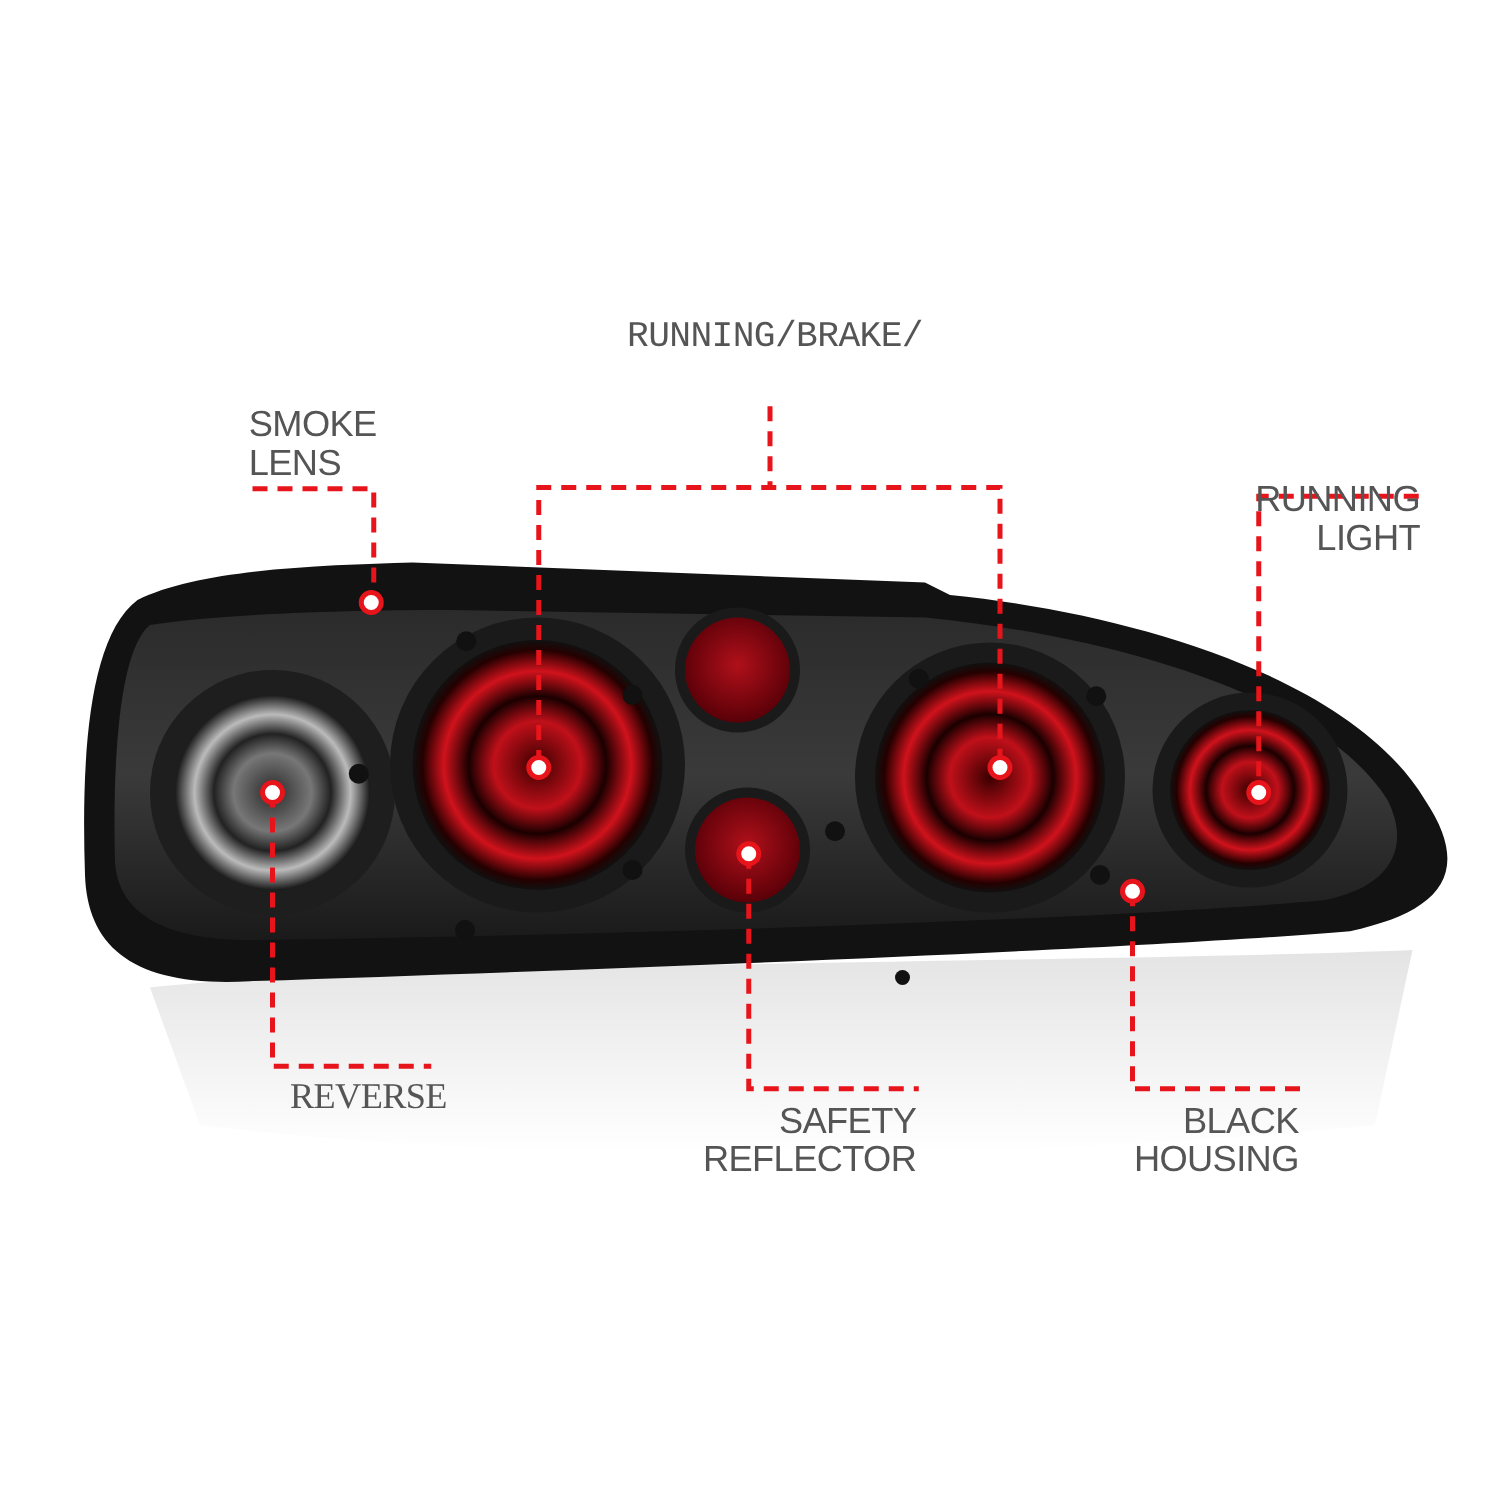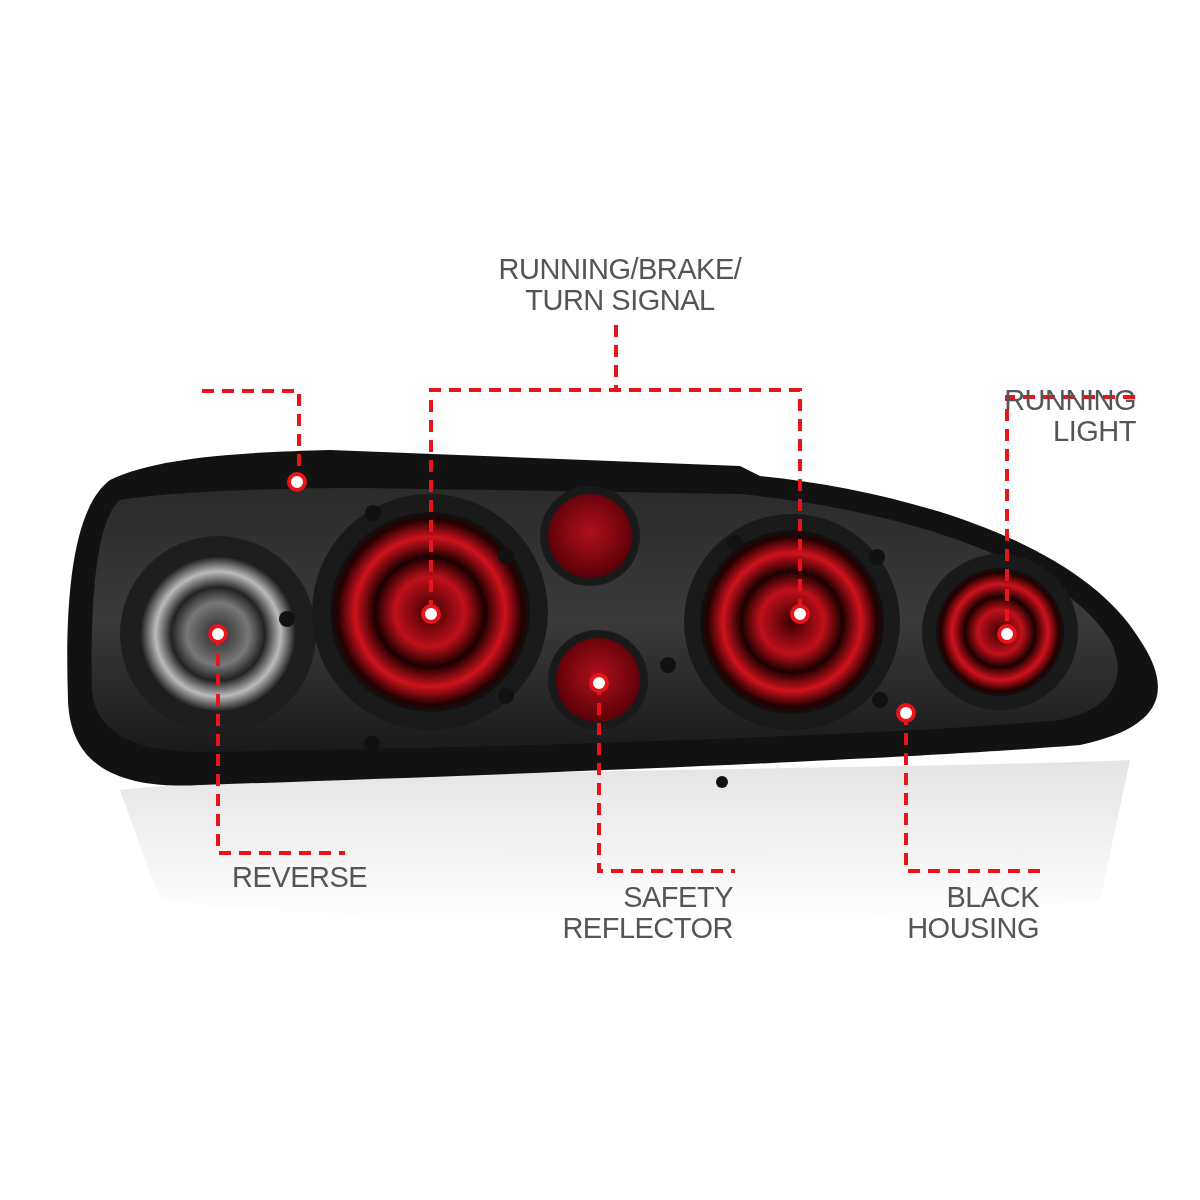--- a/index.html
+++ b/index.html
@@ -106,32 +106,35 @@
       <circle cx="297" cy="482" r="8"></circle>
       <circle cx="431" cy="614" r="8"></circle>
       <circle cx="800" cy="614" r="8"></circle>
       <circle cx="1007" cy="634" r="8"></circle>
       <circle cx="218" cy="634" r="8"></circle>
       <circle cx="599" cy="683" r="8"></circle>
       <circle cx="906" cy="713" r="8"></circle>
     </g>
   </svg>
 
+  <div class="label" style="left:199px; top:325px;">
+    <span>SMOKE</span>
+    <span>LENS</span>
+  </div>
 
-  <div class="label center" style="left:470px; top:254px; width:300px;">
+  <div class="label center" style="left:470px; top:254px; width:300px;font-family:Liberation Mono, monospace;">
     <span>RUNNING/BRAKE/</span>
-    <span>TURN SIGNAL</span>
   </div>
 
   <div class="label right" style="left:955px; top:360px; width:181px;margin-top:25px;">
     <span>RUNNING</span>
     <span>LIGHT</span>
   </div>
 
-  <div class="label" style="left:232px; top:862px;">
+  <div class="label" style="left:232px; top:862px;font-family:Liberation Serif, serif;">
     <span>REVERSE</span>
   </div>
 
   <div class="label right" style="left:536px; top:882px; width:197px;">
     <span>SAFETY</span>
     <span>REFLECTOR</span>
   </div>
 
   <div class="label right" style="left:876px; top:882px; width:163px;">
     <span>BLACK</span>

